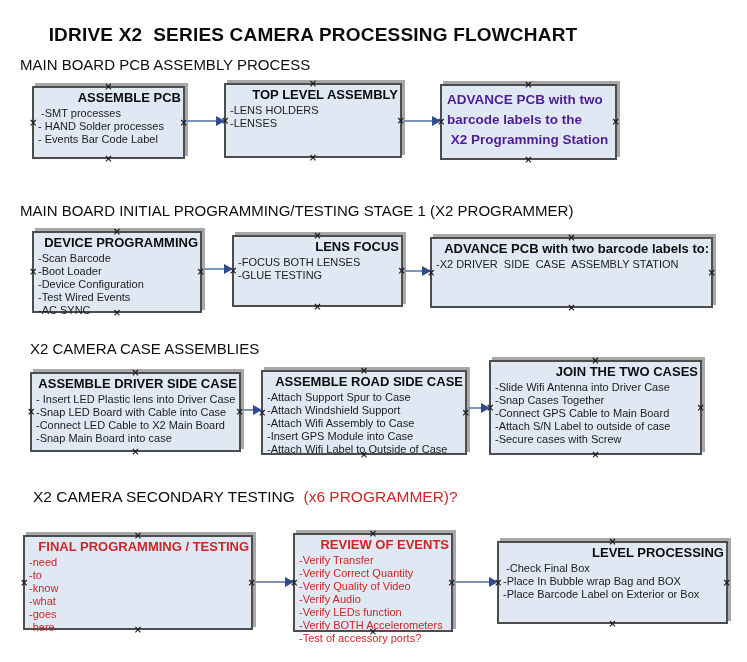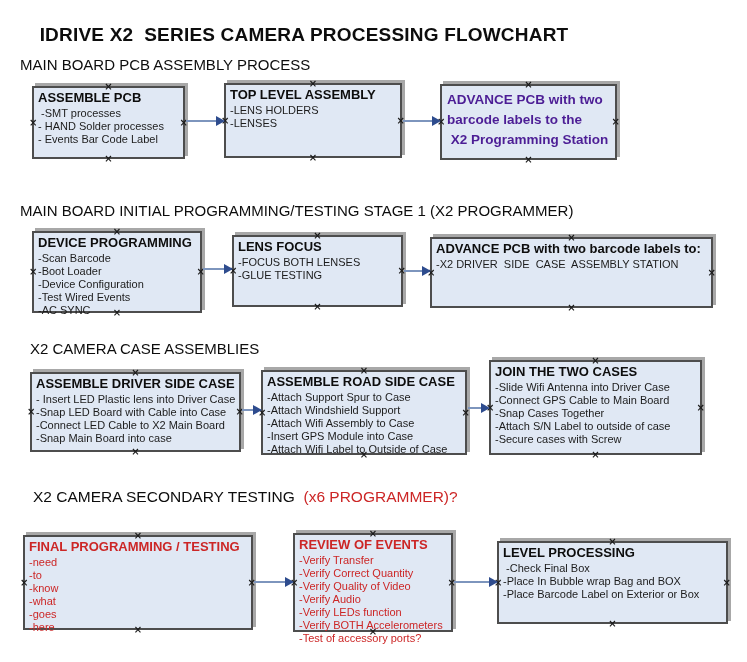--- a/index.html
+++ b/index.html
@@ -2,21 +2,21 @@
 <html style="--box-fill: #e0e8f4; --box-border: #4d4d4d; --box-shadow: #a8a8a8; --arrow-line: #7d95bd; --arrow-head: #2e4c8e; --red-text: #cc2626;"><head>
 <meta charset="utf-8">
 <style>
   html,body{margin:0;padding:0;background:#fff;}
   #stage{
     position:relative;width:747px;height:662px;background:#ffffff;overflow:hidden;
     font-family:"Liberation Sans","DejaVu Sans",sans-serif;color:#111;
   }
   #main-title{
     position:absolute;left:0;top:24px;width:608px;text-align:center;
-    font-size:19px;font-weight:bold;letter-spacing:.2px;white-space:pre;color:#0d0d0d;
+    font-size:19px;font-weight:bold;letter-spacing:.2px;white-space:pre;color:#0d0d0d;padding-left:9px;
   }
   .sheading{
     position:absolute;font-weight:normal;font-size:15px;white-space:pre;color:#0d0d0d;
   }
   #sh-1{left:20px;top:56px;}
   #sh-2{left:20px;top:202px;}
   #sh-3{left:30px;top:340px;}
   #sh-4{left:33px;top:488px;font-size:15.5px;}
   .red{color:var(--red-text,#cc2626);}
   .fbox{
@@ -32,21 +32,21 @@
   #box-e{left:232px;top:235px;width:171px;height:72px;}
   #box-f{left:430px;top:237px;width:283px;height:71px;}
   #box-g{left:30px;top:372px;width:211px;height:80px;}
   #box-h{left:261px;top:370px;width:206px;height:85px;}
   #box-i{left:489px;top:360px;width:213px;height:95px;}
   #box-j{left:23px;top:535px;width:230px;height:95px;}
   #box-k{left:293px;top:533px;width:160px;height:99px;}
   #box-l{left:497px;top:541px;width:231px;height:83px;}
   .btitle{
     font-size:13px;font-weight:bold;line-height:16px;
-    padding:2px 2px 1px 4px;white-space:pre;color:#0d0d0d;
+    padding:2px 2px 1px 4px;white-space:pre;color:#0d0d0d;text-align:right;
   }
   .item{
     font-size:11px;line-height:13px;padding-left:4px;white-space:pre;color:#1c1c1c;
   }
   .bline{
     font-size:13.5px;font-weight:bold;line-height:20px;padding-left:5px;white-space:pre;color:#4c1d95;
   }
   #box-c .blist{padding-top:4px;}
   #box-j .btitle,#box-j .item,#box-k .btitle,#box-k .item{color:var(--red-text,#cc2626);}
   
@@ -185,22 +185,22 @@
       </div>
   <span class="handle h-t">×</span>
       <span class="handle h-b">×</span>
       <span class="handle h-l">×</span>
       <span class="handle h-r">×</span>
     </div>
   <div class="fbox" id="box-i">
     <div class="btitle">JOIN THE TWO CASES</div>
     <div class="ilist">
         <div class="item">-Slide Wifi Antenna into Driver Case</div>
+        <div class="item">-Snap Cases Together</div>
         <div class="item">-Connect GPS Cable to Main Board</div>
-        <div class="item">-Snap Cases Together</div>
         <div class="item">-Attach S/N Label to outside of case</div>
         <div class="item">-Secure cases with Screw</div>
       </div>
   <span class="handle h-t">×</span>
       <span class="handle h-b">×</span>
       <span class="handle h-l">×</span>
       <span class="handle h-r">×</span>
     </div>
 
   <div class="fbox" id="box-j">

